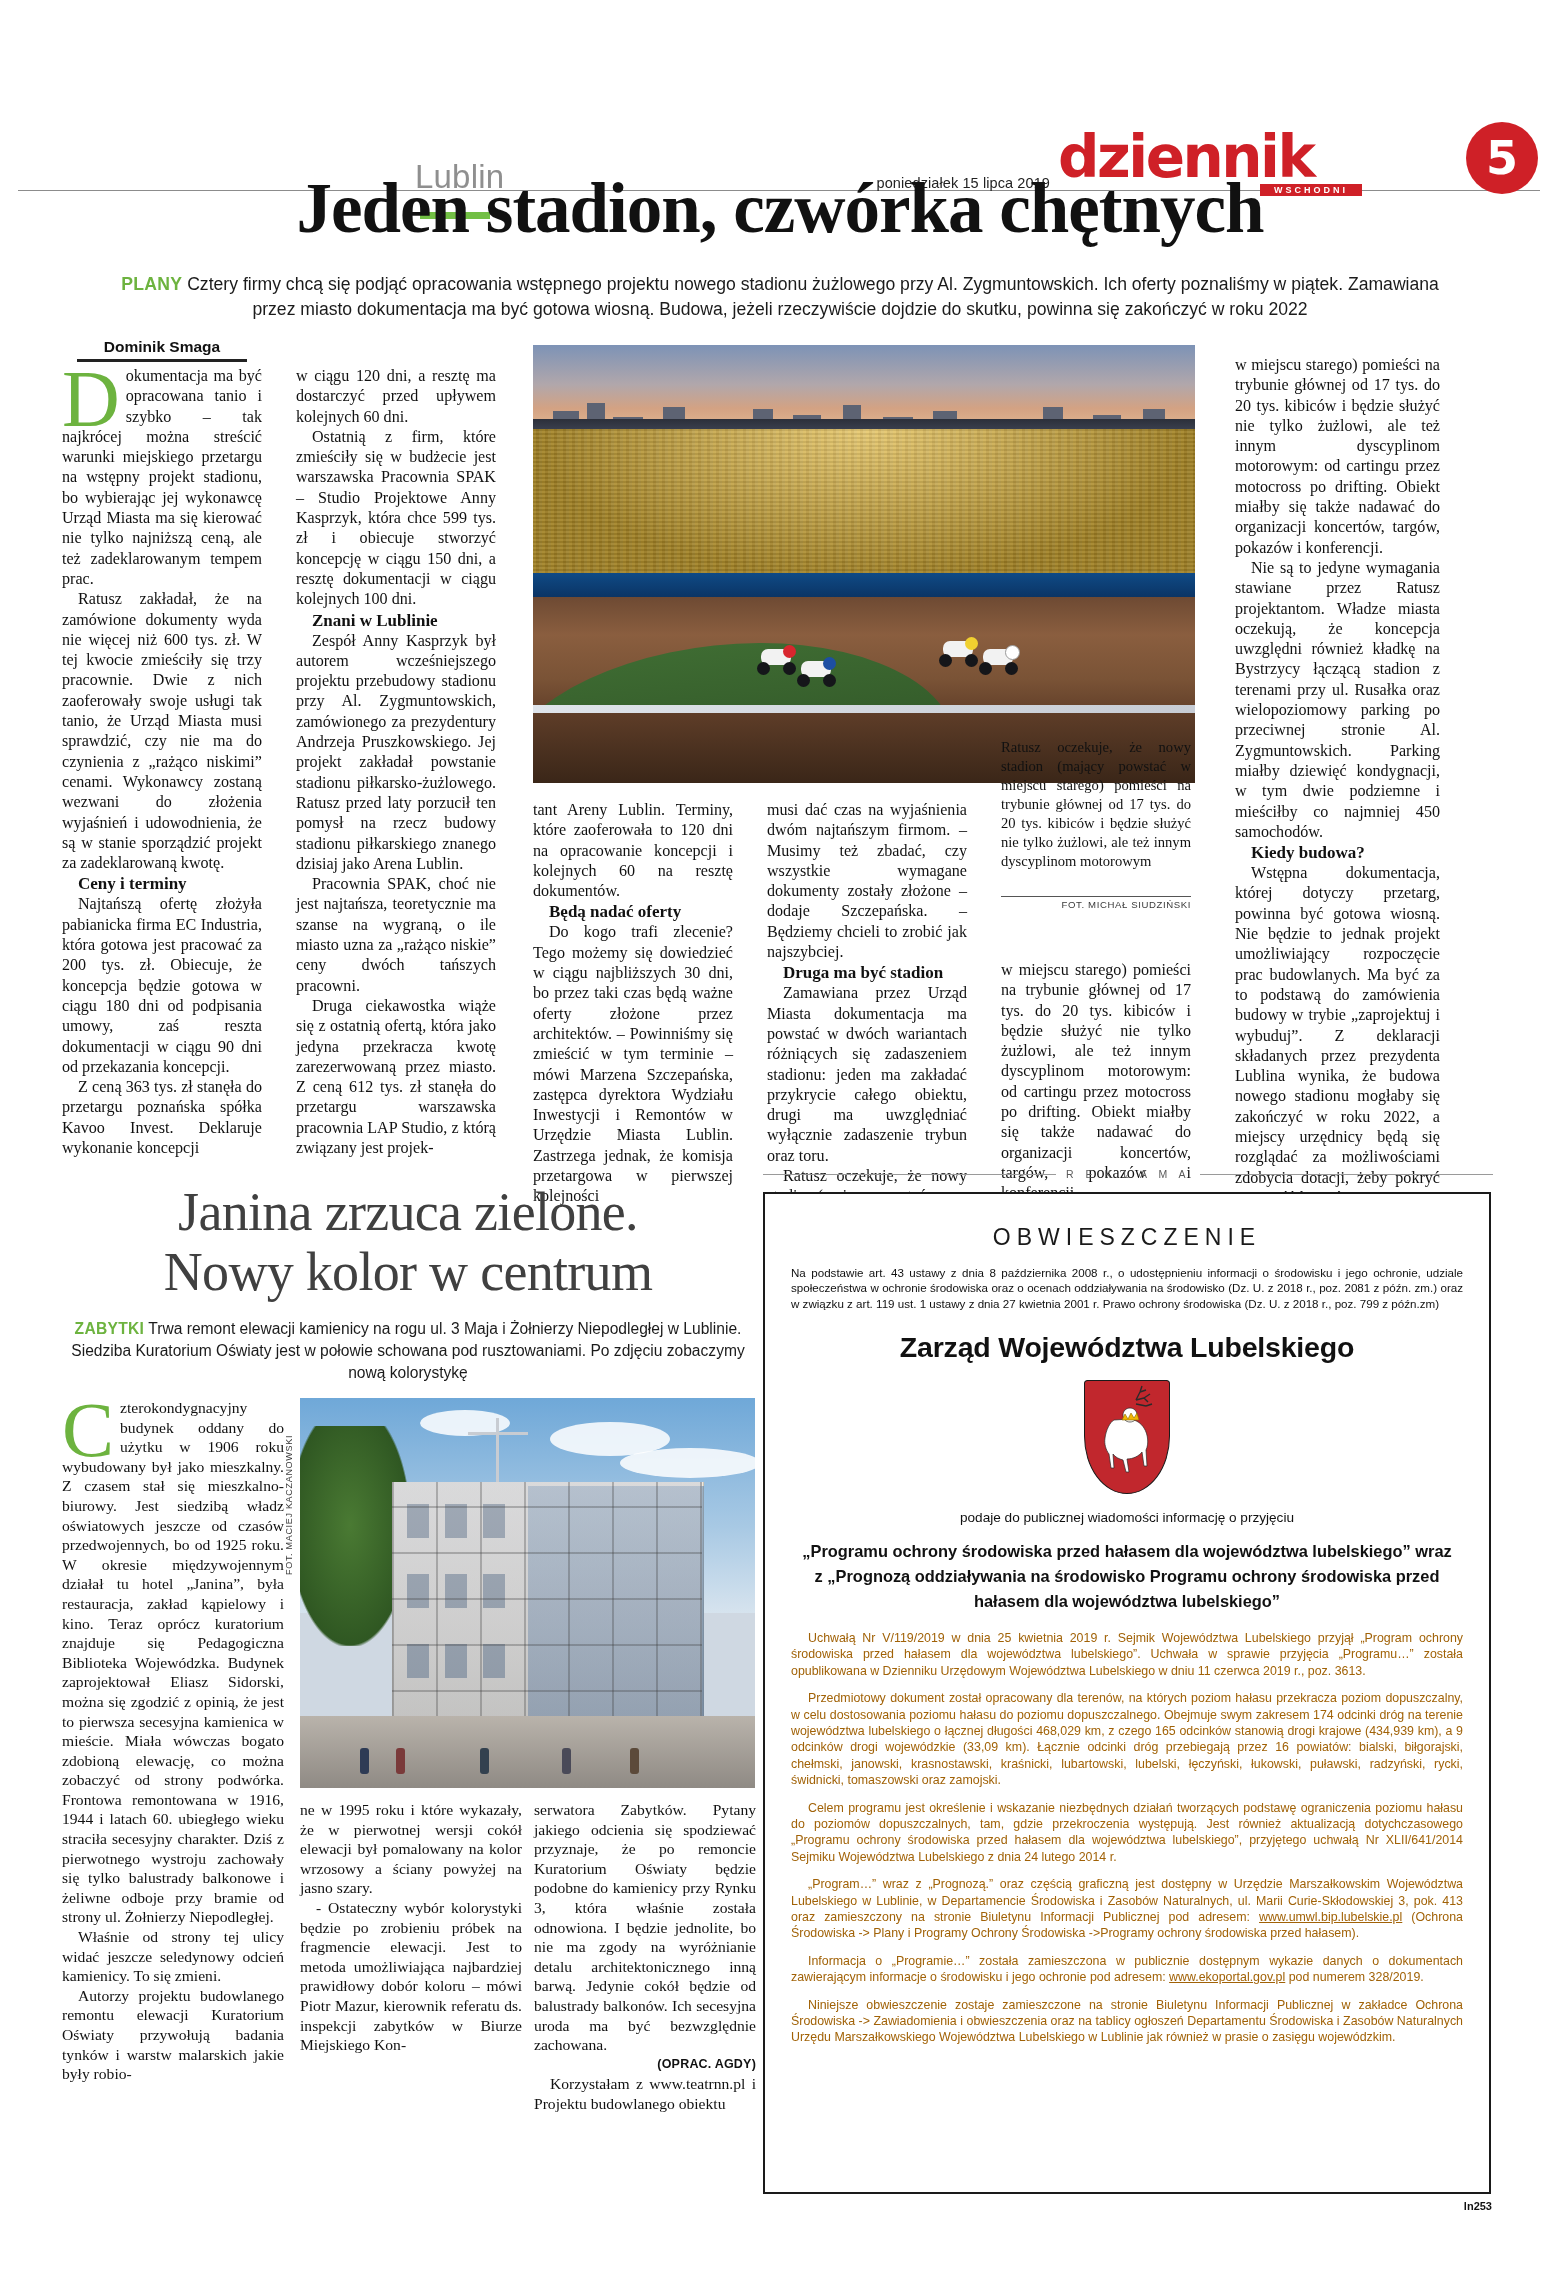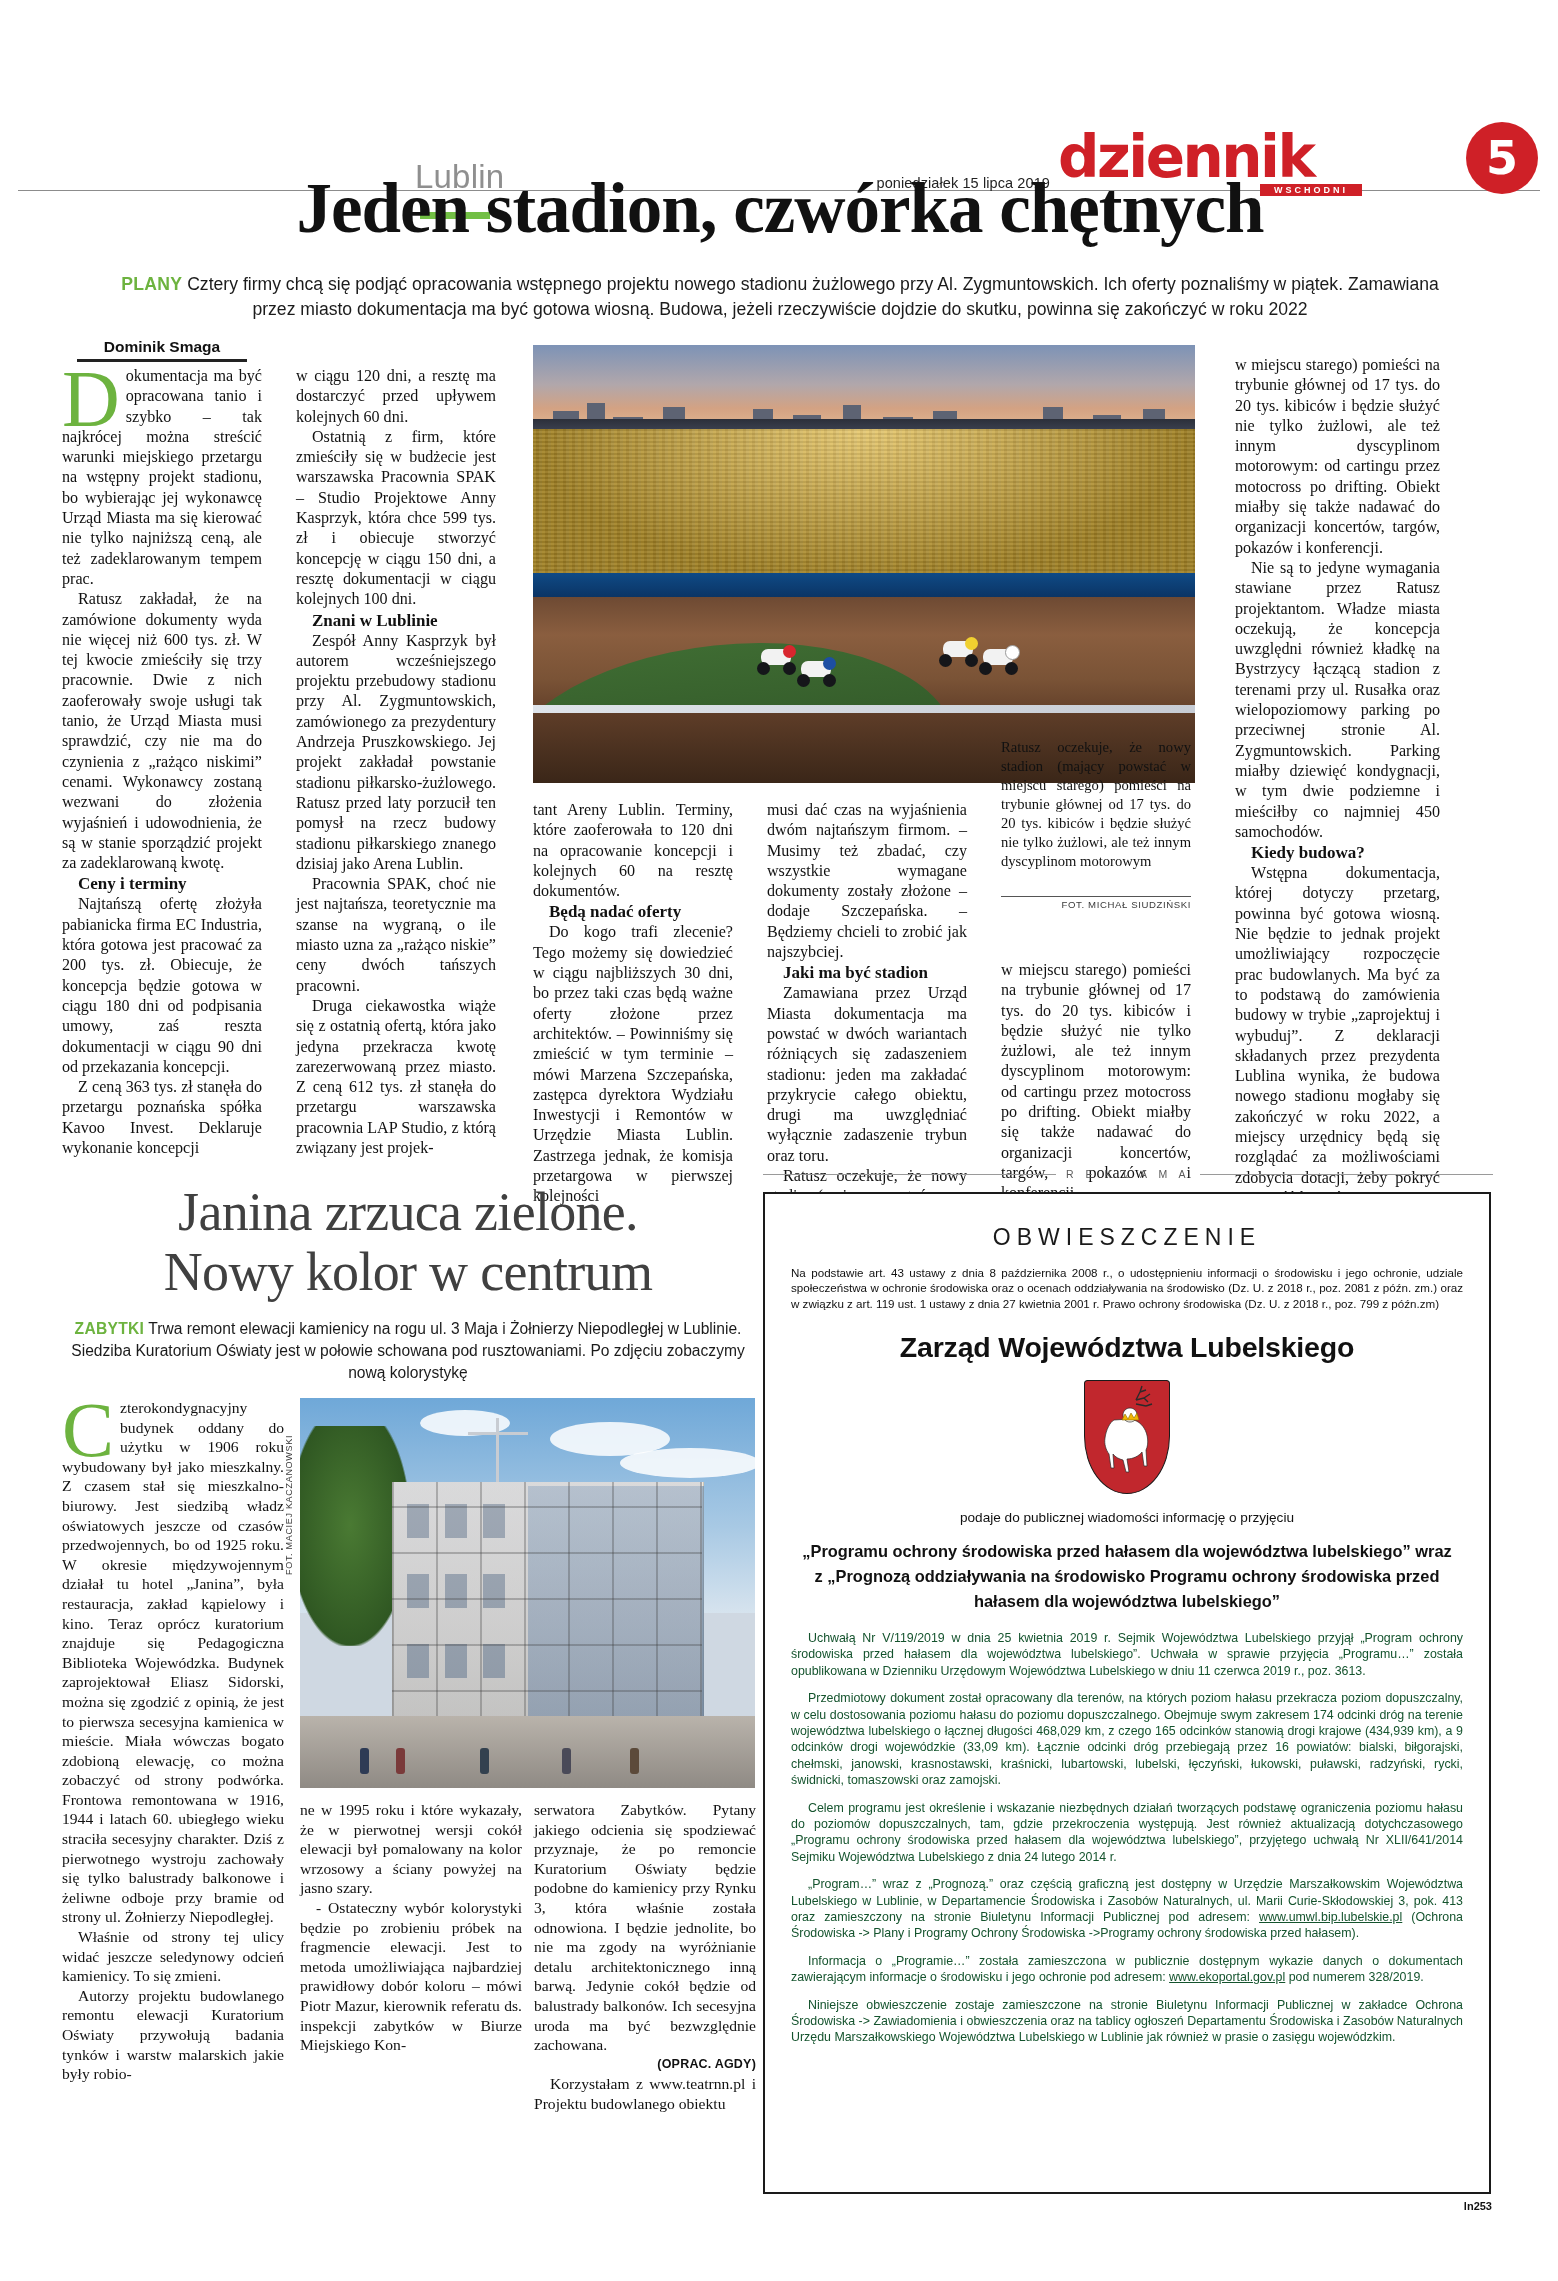--- a/index.html
+++ b/index.html
@@ -232,21 +232,21 @@
   }
   .ad-sub{
     text-align:center;font-size:13.6px;margin:16px 0 14px 0;
     font-family:"Liberation Sans", sans-serif;color:#111;
   }
   .ad-program{
     text-align:center;font-weight:bold;font-size:16.4px;line-height:25px;
     margin:0 6px 16px 6px;font-family:"Liberation Sans", sans-serif;color:#111;
   }
   .ad-body{
-    font-size:12.4px;line-height:16.4px;text-align:justify;color:#14532d;
+    font-size:12.4px;line-height:16.4px;text-align:justify;color:#a16207;
     font-family:"Liberation Sans", sans-serif;margin:0 0 11px 0;text-indent:17px;
   }
   .ad-body u{text-decoration:underline;}
   .ad-code{
     position:absolute;left:1410px;top:2200px;width:82px;text-align:right;
     font-family:"Liberation Sans", sans-serif;font-weight:bold;font-size:11px;color:#111;
   }
 </style>
 </head>
 <body>
@@ -345,21 +345,21 @@
   </div>
 
   <div class="col" style="left:533px;top:800px;width:200px;">
     <p class="noind">tant Areny Lublin. Terminy, które zaoferowała to 120 dni na opracowanie koncepcji i kolejnych 60 na resztę dokumentów.</p>
     <p class="subhead">Będą nadać oferty</p>
     <p>Do kogo trafi zlecenie? Tego możemy się dowiedzieć w ciągu najbliższych 30 dni, bo przez taki czas będą ważne oferty złożone przez architektów. – Powinniśmy się zmieścić w tym terminie – mówi Marzena Szczepańska, zastępca dyrektora Wydziału Inwestycji i Remontów w Urzędzie Miasta Lublin. Zastrzega jednak, że komisja przetargowa w pierwszej kolejności</p>
   </div>
 
   <div class="col" style="left:767px;top:800px;width:200px;">
     <p class="noind">musi dać czas na wyjaśnienia dwóm najtańszym firmom. – Musimy też zbadać, czy wszystkie wymagane dokumenty zostały złożone – dodaje Szczepańska. – Będziemy chcieli to zrobić jak najszybciej.</p>
-    <p class="subhead">Jaki ma być stadion</p>
+    <p class="subhead">Druga ma być stadion</p>
     <p>Zamawiana przez Urząd Miasta dokumentacja ma powstać w dwóch wariantach różniących się zadaszeniem stadionu: jeden ma zakładać przykrycie całego obiektu, drugi ma uwzględniać wyłącznie zadaszenie trybun oraz toru.</p>
     <p>Ratusz oczekuje, że nowy stadion (mający powstać</p>
   </div>
 
   <div class="col" style="left:1001px;top:732px;width:190px;font-family:Liberation Serif, serif;font-size:14.6px;line-height:19px;text-align:justify;margin-top:6px;">
     <p class="noind">Ratusz oczekuje, że nowy stadion (mający powstać w miejscu starego) pomieści na trybunie głównej od 17 tys. do 20 tys. kibiców i będzie służyć nie tylko żużlowi, ale też innym dyscyplinom motorowym</p>
   </div>
   <div class="credit-rule" style="left:1001px;top:896px;width:190px;"></div>
   <div class="photo-credit" style="left:1001px;top:899px;width:190px;">FOT. MICHAŁ SIUDZIŃSKI</div>
 

